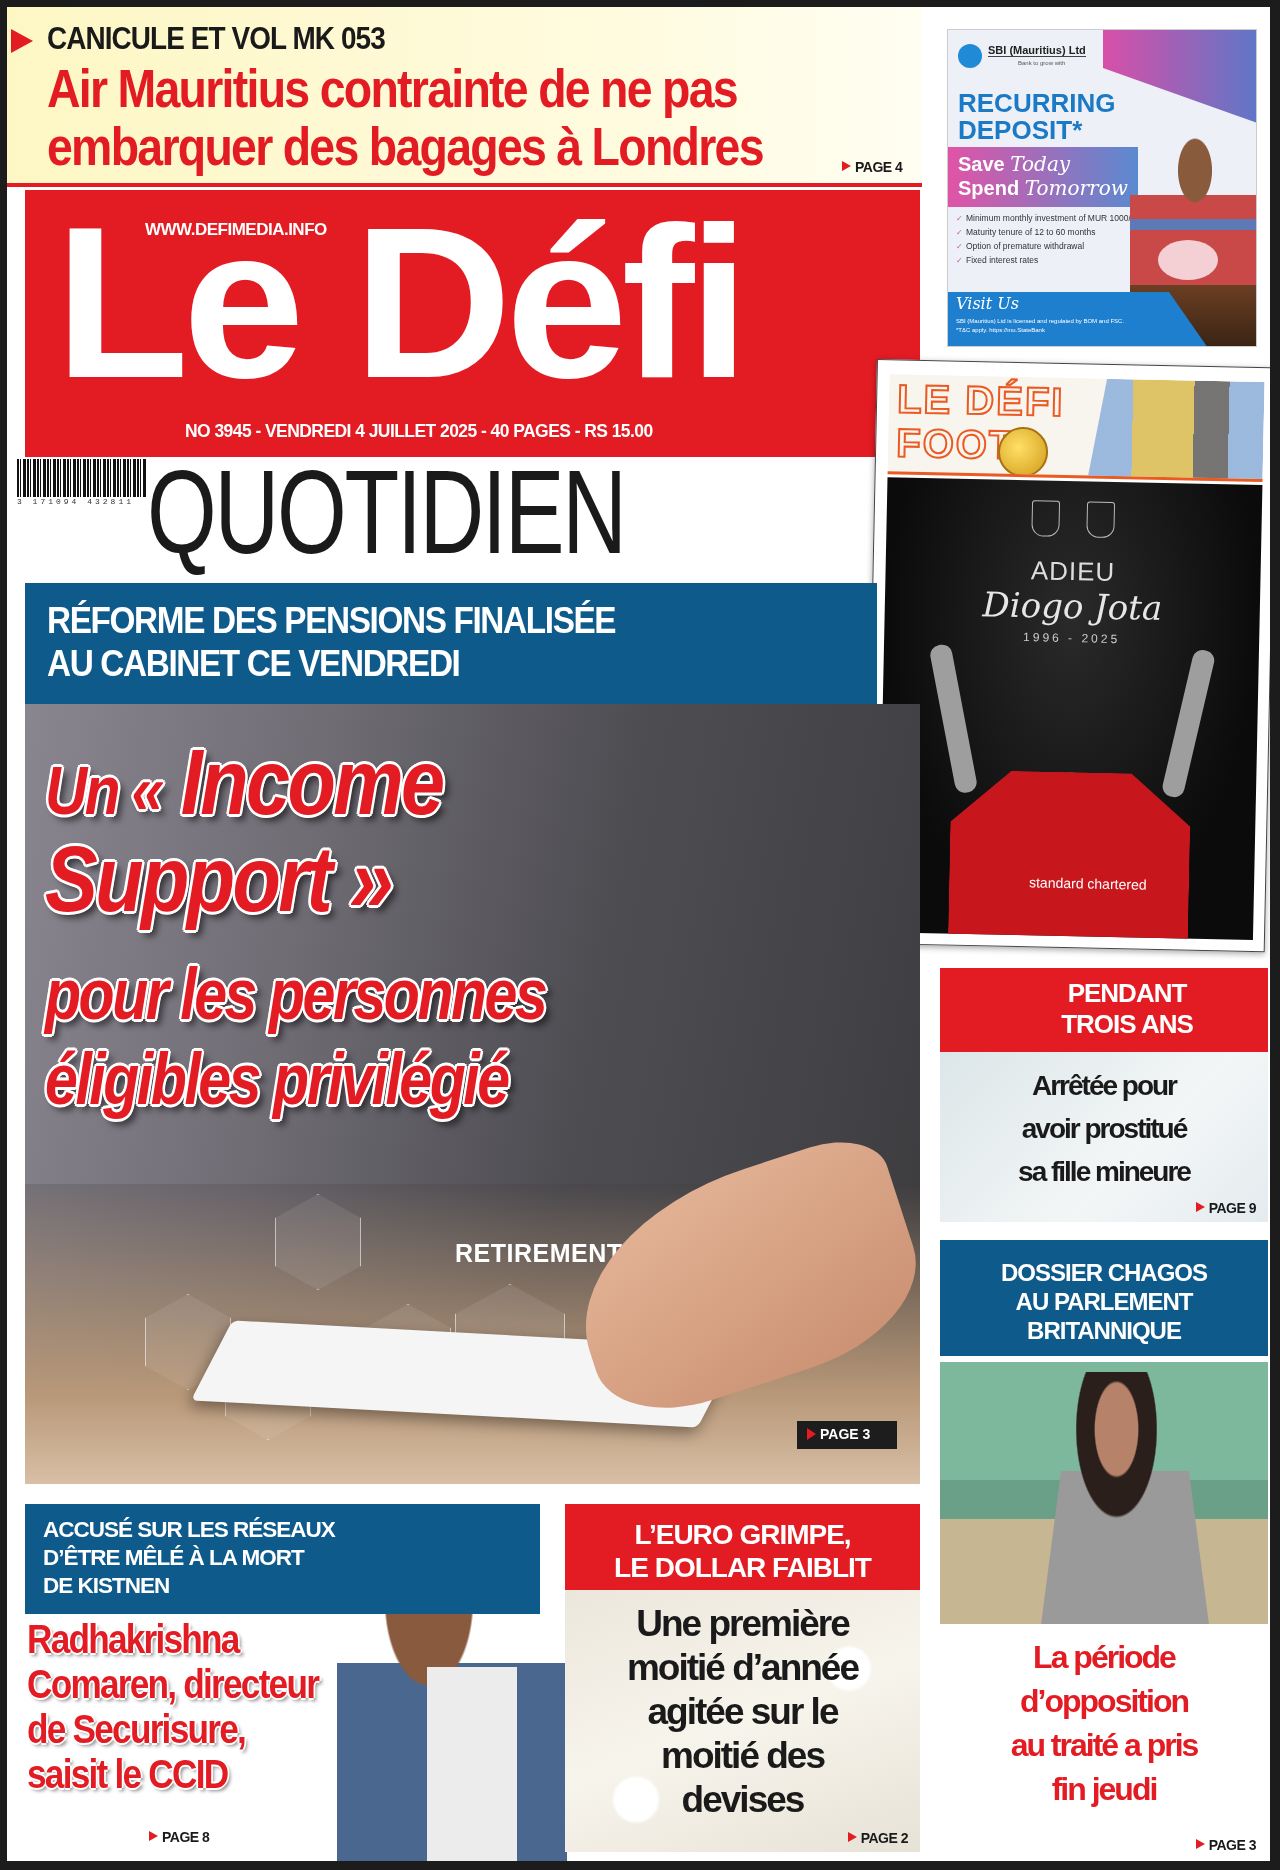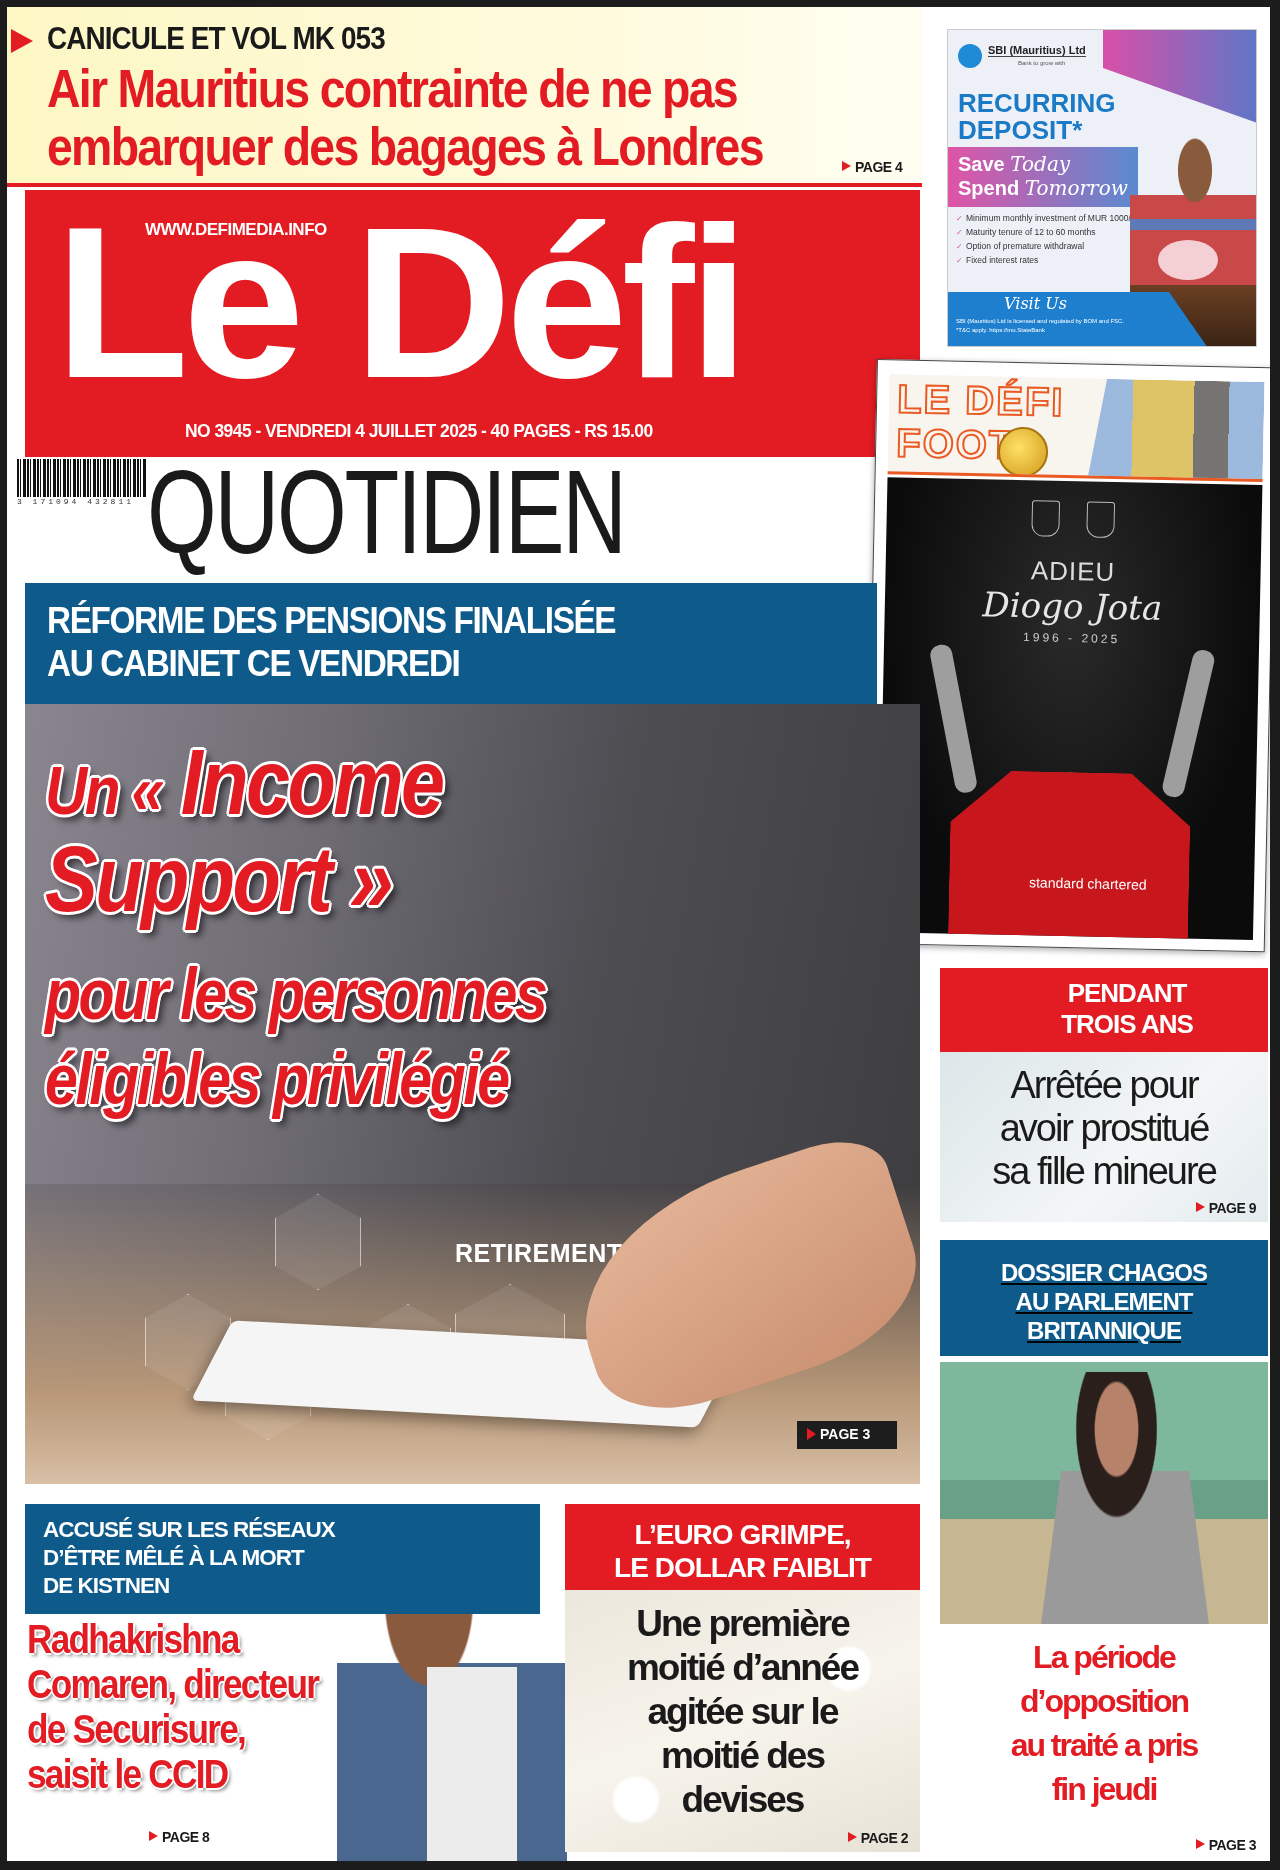--- a/index.html
+++ b/index.html
@@ -34,21 +34,21 @@
   .ad-brand { left: 40px; top: 14px; font-size: 11px; font-weight: 700; color: #222; border-bottom: 1px solid #444; }
   .ad-tagline { left: 70px; top: 30px; font-size: 6px; color: #555; }
   .ad-headline { left: 10px; top: 60px; font-size: 26px; font-weight: 700; color: #1a7ac6; line-height: 27px; }
   .ad-save { left: 0; top: 117px; width: 190px; height: 60px; background: linear-gradient(90deg, #e054a6, #5a8ad0); }
   .ad-save-text { left: 10px; top: 122px; font-size: 20px; font-weight: 700; color: #fff; line-height: 24px; }
   .ad-save-script { font-family: "DejaVu Serif", serif; font-style: italic; font-weight: 400; }
   .ad-list { left: 8px; top: 183px; width: 180px; font-size: 8.5px; color: #333; line-height: 11px; list-style: none; }
   .ad-list li { margin-bottom: 3px; padding-left: 10px; position: relative; }
   .ad-list li::before { content: "\2713"; position: absolute; left: 0; color: #d64fa6; font-size: 8px; }
   .ad-visit { left: 0; top: 262px; width: 260px; height: 56px; background: #1e7fcf; clip-path: polygon(0 0, 85% 0, 100% 100%, 0 100%); }
-  .ad-visit-title { left: 8px; top: 264px; font-size: 16px; font-style: italic; color: #fff; font-family: "DejaVu Serif", serif; margin-left: 48px; }
+  .ad-visit-title { left: 8px; top: 264px; font-size: 16px; font-style: italic; color: #fff; font-family: "DejaVu Serif", serif; }
   .ad-visit-fine { left: 8px; top: 287px; font-size: 6px; color: #fff; line-height: 9px; width: 200px; }
   .ad-person { left: 182px; top: 100px; width: 130px; height: 162px; background: radial-gradient(ellipse at 50% 25%, #8a5a3c 0 18%, transparent 19%), linear-gradient(180deg, transparent 0 40%, #c94848 40% 55%, #5d7ab6 55% 62%, #c94848 62% 100%); }
   .ad-pig { left: 210px; top: 210px; width: 60px; height: 40px; border-radius: 50%; background: #f4cfd4; }
   .ad-table { left: 182px; top: 255px; width: 130px; height: 63px; background: linear-gradient(180deg, #6b3f23, #3a2314); }
 
   
   .foot { left: 870px; top: 352px; width: 400px; height: 585px; background: #fff; transform: rotate(1.2deg); transform-origin: top left; box-shadow: 0 2px 6px rgba(0,0,0,0.35); border: 1px solid #444; }
   .foot-header { left: 12px; top: 14px; width: 375px; height: 100px; background: #f8f4ee; border-bottom: 3px solid #ea5a22; overflow: hidden; }
   .foot-title { left: 8px; top: 2px; font-size: 40px; font-weight: 900; color: #ea5a22; line-height: 44px; letter-spacing: 2px; -webkit-text-stroke: 2px #ea5a22; color: transparent; }
   .foot-ball { left: 110px; top: 50px; width: 50px; height: 50px; border-radius: 50%; background: radial-gradient(circle at 40% 40%, #ffe066, #d09a1a); border: 2px solid #a77310; }
@@ -80,22 +80,22 @@
   .hl-3 { top: 250px; font-size: 72px; line-height: 80px; transform: scaleX(0.82); }
   .hl-4 { top: 335px; font-size: 72px; line-height: 80px; transform: scaleX(0.82); }
   .page-badge { left: 772px; top: 717px; width: 100px; height: 28px; background: #1d1d1d; color: #fff; font-size: 14px; font-weight: 700; padding: 5px 10px; white-space: nowrap; }
   .page-badge .tri { display: inline-block; width: 0; height: 0; border-top: 6px solid transparent; border-bottom: 6px solid transparent; border-left: 9px solid #e31b23; margin-right: 4px; vertical-align: -1px; }
 
   
   .rc-box { left: 933px; width: 328px; }
   .rc-red { top: 961px; height: 84px; background: #e31b23; padding-left: 46px; }
   .rc-kicker-text { width: 100%; text-align: center; font-size: 26px; font-weight: 700; color: #fff; line-height: 31px; letter-spacing: -1px; padding-top: 10px; }
   .rc-grey { top: 1045px; height: 170px; background: linear-gradient(135deg, #dce6e8, #f3f6f7 60%, #e4ebee); }
-  .rc-title-dark { width: 100%; text-align: center; font-size: 38px; font-weight: 400; color: #1a1a1a; line-height: 43px; letter-spacing: -2px; padding-top: 12px; }
-  .rc-blue { top: 1233px; height: 116px; background: #0d5a8b; text-decoration: underline; }
+  .rc-title-dark { width: 100%; text-align: center; font-size: 28px; font-weight: 700; color: #1a1a1a; line-height: 43px; letter-spacing: -2px; padding-top: 12px; }
+  .rc-blue { top: 1233px; height: 116px; background: #0d5a8b; }
   .rc-blue .rc-kicker-text { font-size: 24px; line-height: 29px; padding-top: 18px; }
   .rc-photo { top: 1355px; height: 262px; background: linear-gradient(180deg, #7db89c 0 45%, #6a9f88 45% 60%, #c7b692 60% 100%); overflow: hidden; }
   .rc-woman { left: 100px; top: 10px; width: 170px; height: 260px; background: radial-gradient(ellipse at 45% 22%, #b6826a 0 16%, #2b1f1c 17% 30%, transparent 31%), linear-gradient(180deg, transparent 0 38%, #9a9a9a 38%); clip-path: polygon(20% 0, 80% 0, 100% 100%, 0 100%); }
   .rc-title-red { top: 1620px; height: 230px; }
   .rc-title-red-text { width: 100%; text-align: center; font-size: 32px; font-weight: 700; color: #e31b23; line-height: 44px; letter-spacing: -2px; padding-top: 8px; }
 
   
   .bl-kicker { left: 18px; top: 1497px; width: 515px; height: 110px; background: #0d5a8b; }
   .bl-kicker-text { left: 18px; top: 12px; font-size: 22.5px; font-weight: 700; color: #fff; line-height: 28px; letter-spacing: -1px; white-space: nowrap; }
   .bl-person { left: 330px; top: 1490px; width: 230px; height: 370px; background: radial-gradient(ellipse at 40% 28%, #8a5a3e 0 22%, transparent 23%), linear-gradient(180deg, transparent 0 45%, #4a6790 45% 100%); clip-path: polygon(15% 0, 85% 0, 100% 40%, 100% 100%, 0 100%, 0 40%); }

